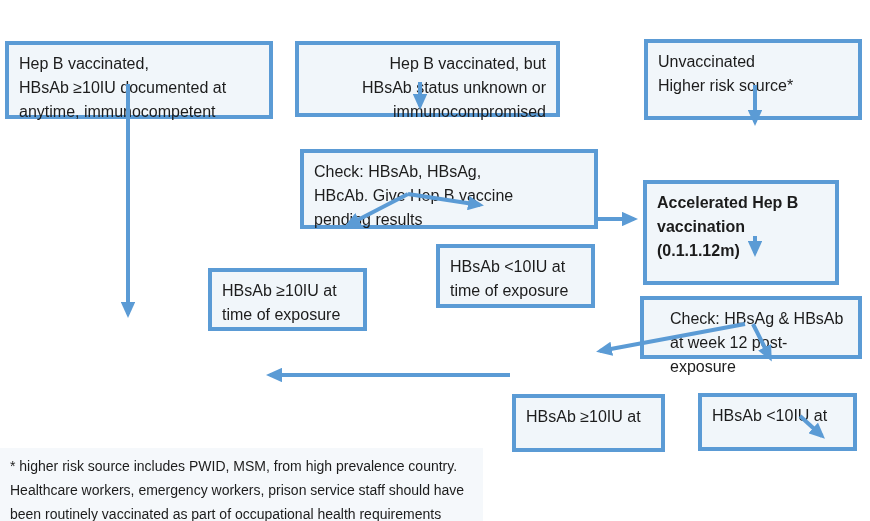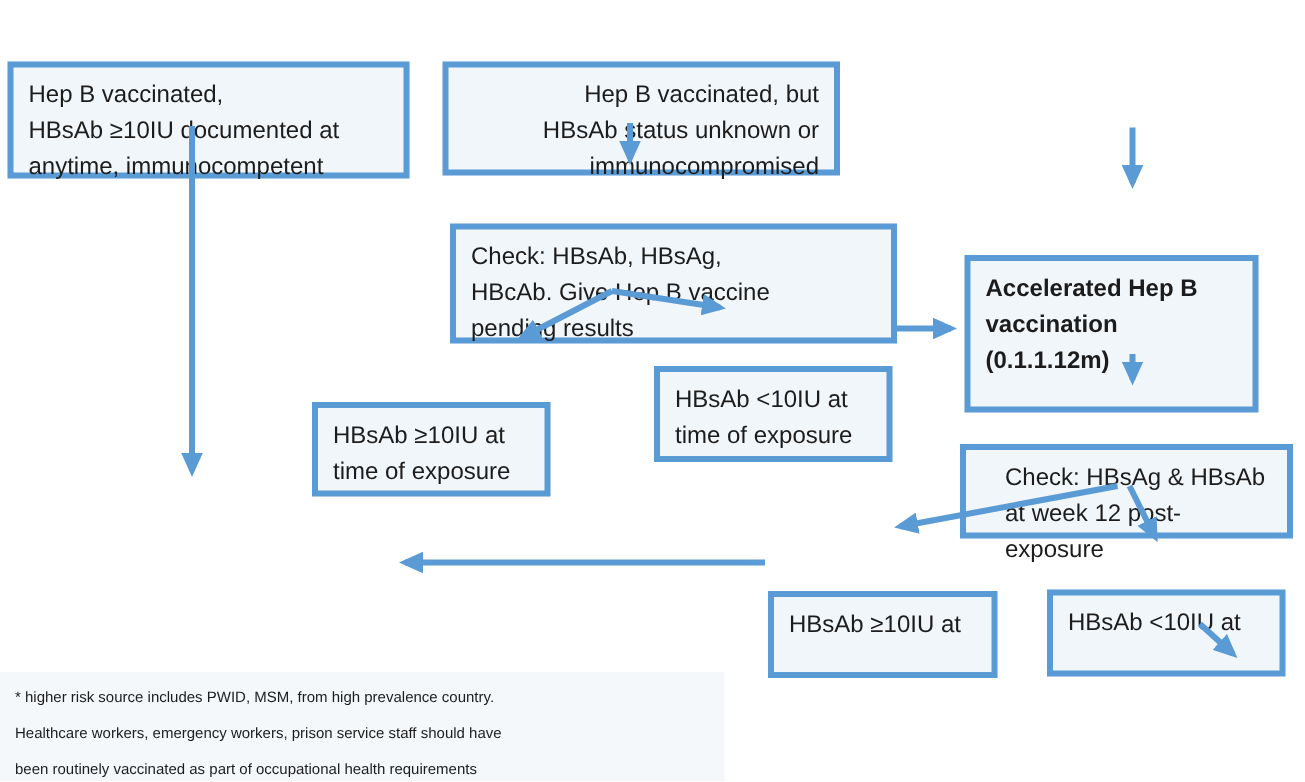--- a/index.html
+++ b/index.html
@@ -22,34 +22,34 @@
     z-index:1;
     margin-top:36px;
   }
   .node-text{white-space:pre-line;}
   .bold{font-weight:bold;}
   
   .b1{left:5px;   top:5px;   width:268px; height:78px;}
   .b2{left:295px; top:5px;   width:265px; height:76px;text-align:right;}
   .b3{left:644px; top:3px;   width:218px; height:81px;}
   .b4{left:300px; top:113px; width:298px; height:80px;}
-  .b5{left:643px; top:134px; width:196px; height:105px;}
+  .b5{left:643px; top:144px; width:196px; height:105px;}
   .b6{left:208px; top:232px; width:159px; height:63px;}
   .b7{left:436px; top:208px; width:159px; height:64px;}
   .b8{left:640px; top:260px; width:222px; height:63px;padding-left:26px;}
   .b9{left:3px;   top:322px; width:258px; height:110px;}
   .b10{left:512px;top:358px; width:153px; height:58px;}
   .b11{left:698px;top:357px; width:159px; height:58px;}
   .b12{left:517px;top:441px; width:348px; height:61px;}
   .footnote{
     position:absolute;
     left:0;top:448px;width:483px;height:73px;
     box-sizing:border-box;
     background:#f5f8fb;
-    font-size:10px;
+    font-size:14px;
     line-height:24px;
     padding:6px 8px 0 10px;
     white-space:pre-line;
     z-index:1;
   }
   .arrows{
     position:absolute;left:0;top:0;width:870px;height:521px;
     z-index:5;pointer-events:none;
   }
   .arrows line{stroke:#5b9bd5;stroke-width:4;}
@@ -64,20 +64,24 @@
 HBsAb ≥10IU documented at
 anytime, immunocompetent</div>
   </div>
 
   <div class="node b2">
     <div class="node-text">Hep B vaccinated, but
 HBsAb status unknown or
 immunocompromised</div>
   </div>
 
+  <div class="node b3">
+    <div class="node-text">Unvaccinated
+Higher risk source*</div>
+  </div>
 
   <div class="node b4">
     <div class="node-text">Check: HBsAb, HBsAg,
 HBcAb. Give Hep B vaccine
 pending results</div>
   </div>
 
   <div class="node b5">
     <div class="node-text bold">Accelerated Hep B
 vaccination (0.1.1.12m)</div>

